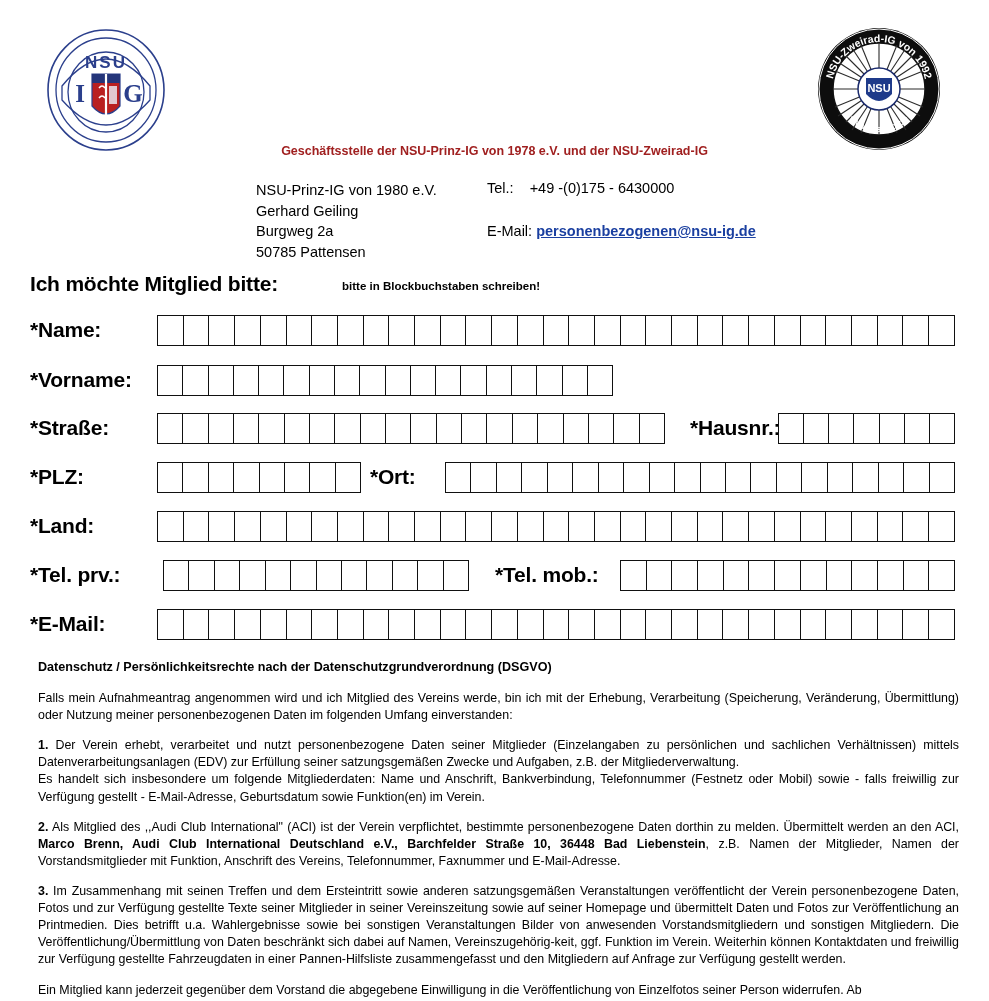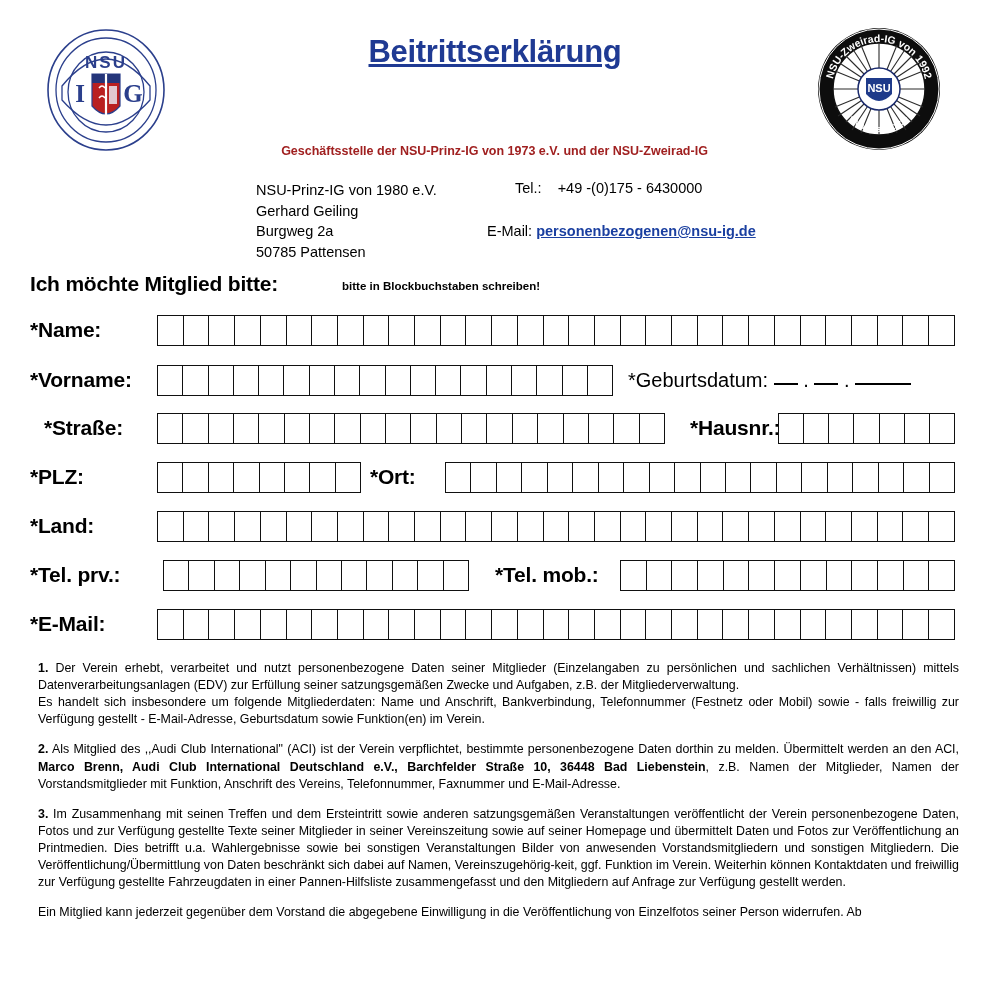--- a/index.html
+++ b/index.html
@@ -78,21 +78,20 @@
     left: 256px;
     top: 0;
     font-size: 14.5px;
     line-height: 1.42;
   }
   .contact-tel {
     position: absolute;
     left: 487px;
     top: 0;
     font-size: 14.5px;
-    margin-left: 28px;
   }
   .contact-tel .lbl { margin-right: 12px; }
   .contact-mail {
     position: absolute;
     left: 487px;
     top: 43px;
     font-size: 14.5px;
   }
   .mail-link {
     color: #1a3fa0;
@@ -217,21 +216,20 @@
       <path d="M50 48 L78 48 L78 80 Q64 96 50 80 Z" fill="#b92020" stroke="#2b3f8c" stroke-width="1.2"></path>
       <rect x="50" y="48" width="28" height="9" fill="#24357a"></rect>
       <path d="M64 48 L64 90" stroke="#ffffff" stroke-width="2.2"></path>
       <path d="M57 62 q3 -4 6 0" stroke="#ffffff" stroke-width="1.4" fill="none"></path>
       <path d="M57 72 q3 -4 6 0" stroke="#ffffff" stroke-width="1.4" fill="none"></path>
       <rect x="67" y="60" width="8" height="18" fill="#e8e8f0" opacity="0.85"></rect>
     </svg>
   </div>
 
   <div class="title-block">
-    <div class="main-title">Beitrittserklärung</div>
   </div>
 
   <div class="logo-right">
     <svg viewBox="0 0 126 126" width="126" height="126" aria-hidden="true">
       <defs>
         <path id="arcTop" d="M 16 63 A 47 47 0 0 1 110 63"></path>
         <path id="arcBot" d="M 20 63 A 43 43 0 0 0 106 63"></path>
       </defs>
       <circle cx="63" cy="63" r="61" fill="#0d0d0d"></circle>
       <circle cx="63" cy="63" r="60" fill="none" stroke="#ffffff" stroke-width="1"></circle>
@@ -256,21 +254,21 @@
       <text x="63" y="66" font-family="Liberation Sans, sans-serif" font-size="11" font-weight="bold" fill="#ffffff" text-anchor="middle">NSU</text>
       <text font-family="Liberation Sans, sans-serif" font-size="10.5" font-weight="bold" fill="#ffffff">
         <textPath href="#arcTop" startOffset="50%" text-anchor="middle">NSU-Zweirad-IG von 1992</textPath>
       </text>
       <text font-family="Liberation Sans, sans-serif" font-size="9.5" font-weight="bold" fill="#ffffff">
         <textPath href="#arcBot" startOffset="50%" text-anchor="middle">www.nsu-ig.de</textPath>
       </text>
     </svg>
   </div>
 
-  <div class="office-line">Geschäftsstelle der NSU-Prinz-IG von 1973 e.V. und der NSU-Zweirad-IG</div>
+  <div class="office-line">Geschäftsstelle der NSU-Prinz-IG von 1978 e.V. und der NSU-Zweirad-IG</div>
 </div>
 
 <div class="contact">
   <div class="contact-left">
     <div>NSU-Prinz-IG von 1980 e.V.</div>
     <div>Gerhard Geiling</div>
     <div>Burgweg 2a</div>
     <div>50785 Pattensen</div>
   </div>
   <div class="contact-tel">
@@ -342,32 +340,24 @@
         <div class="cell" style="flex: 1 1 0px;"></div>
         <div class="cell" style="flex: 1 1 0px;"></div>
         <div class="cell" style="flex: 1 1 0px;"></div>
         <div class="cell" style="flex: 1 1 0px;"></div>
         <div class="cell" style="flex: 1 1 0px;"></div>
         <div class="cell" style="flex: 1 1 0px;"></div>
         <div class="cell" style="flex: 1 1 0px;"></div>
         <div class="cell" style="flex: 1 1 0px;"></div>
         <div class="cell" style="flex: 1 1 0px;"></div>
       </div>
-    <div class="birth-date" style="position:absolute;left:628px;">
-      <span>*Geburtsdatum:</span>
-      <span class="u-short"></span>
-      <span>.</span>
-      <span class="u-short"></span>
-      <span>.</span>
-      <span class="u-year"></span>
-    </div>
   </div>
 
   <div class="frow" style="top:98px;">
-    <span class="flabel" style="position:absolute;left:44px;">*Straße:</span>
+    <span class="flabel" style="position:absolute;left:30px;">*Straße:</span>
     <div class="comb" style="position:absolute;left:157px;width:508px;">
         <div class="cell" style="flex: 1 1 0px;"></div>
         <div class="cell" style="flex: 1 1 0px;"></div>
         <div class="cell" style="flex: 1 1 0px;"></div>
         <div class="cell" style="flex: 1 1 0px;"></div>
         <div class="cell" style="flex: 1 1 0px;"></div>
         <div class="cell" style="flex: 1 1 0px;"></div>
         <div class="cell" style="flex: 1 1 0px;"></div>
         <div class="cell" style="flex: 1 1 0px;"></div>
         <div class="cell" style="flex: 1 1 0px;"></div>
@@ -536,20 +526,22 @@
         <div class="cell" style="flex: 1 1 0px;"></div>
         <div class="cell" style="flex: 1 1 0px;"></div>
         <div class="cell" style="flex: 1 1 0px;"></div>
         <div class="cell" style="flex: 1 1 0px;"></div>
       </div>
   </div>
 
 </div>
 
 <div class="legal">
+  <div class="legal-head">Datenschutz / Persönlichkeitsrechte nach der Datenschutzgrundverordnung (DSGVO)</div>
+  <div class="legal-p">Falls mein Aufnahmeantrag angenommen wird und ich Mitglied des Vereins werde, bin ich mit der Erhebung, Verarbeitung (Speicherung, Veränderung, Übermittlung) oder Nutzung meiner personenbezogenen Daten im folgenden Umfang einverstanden:</div>
 
   <div class="legal-p">
     <b>1.</b><span> Der Verein erhebt, verarbeitet und nutzt personenbezogene Daten seiner Mitglieder (Einzelangaben zu persönlichen und sachlichen Verhältnissen) mittels Datenverarbeitungsanlagen (EDV) zur Erfüllung seiner satzungsgemäßen Zwecke und Aufgaben, z.B. der Mitgliederverwaltung.</span><br>
     <span>Es handelt sich insbesondere um folgende Mitgliederdaten: Name und Anschrift, Bankverbindung, Telefonnummer (Festnetz oder Mobil) sowie - falls freiwillig zur Verfügung gestellt - E-Mail-Adresse, Geburtsdatum sowie Funktion(en) im Verein.</span>
   </div>
 
   <div class="legal-p">
     <b>2.</b><span> Als Mitglied des ,,Audi Club International" (ACI) ist der Verein verpflichtet, bestimmte personenbezogene Daten dorthin zu melden. Übermittelt werden an den ACI, </span><b>Marco Brenn, Audi Club International Deutschland e.V., Barchfelder Straße 10, 36448 Bad Liebenstein</b><span>, z.B. Namen der Mitglieder, Namen der Vorstandsmitglieder mit Funktion, Anschrift des Vereins, Telefonnummer, Faxnummer und E-Mail-Adresse.</span>
   </div>
 

